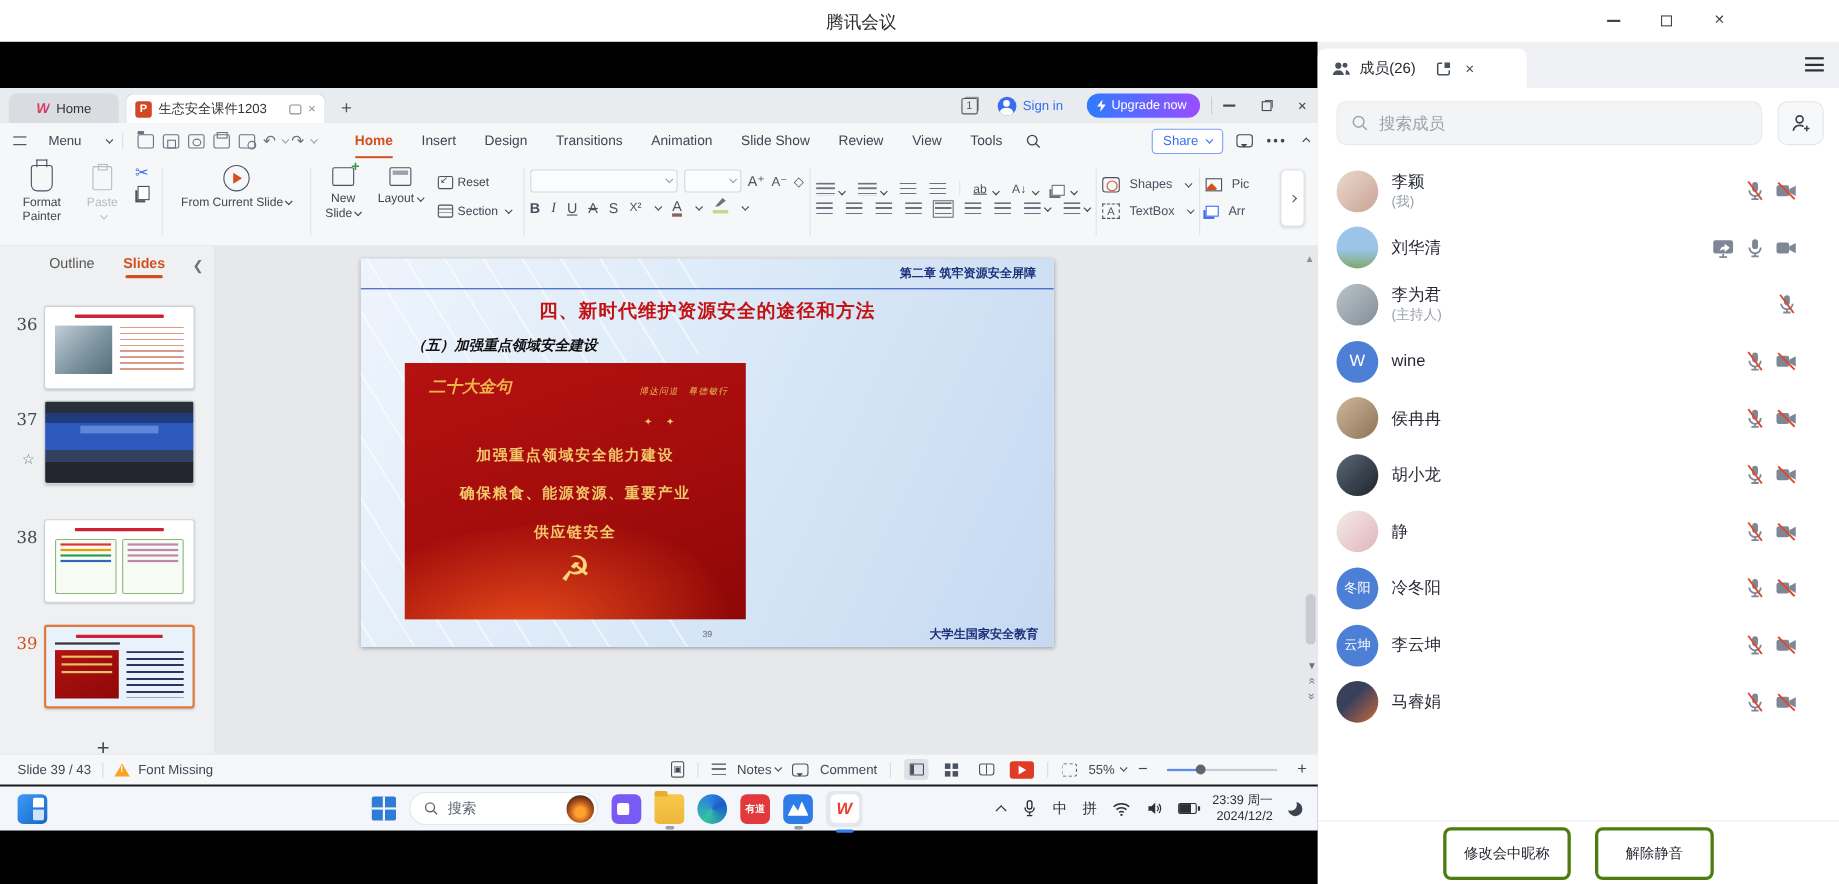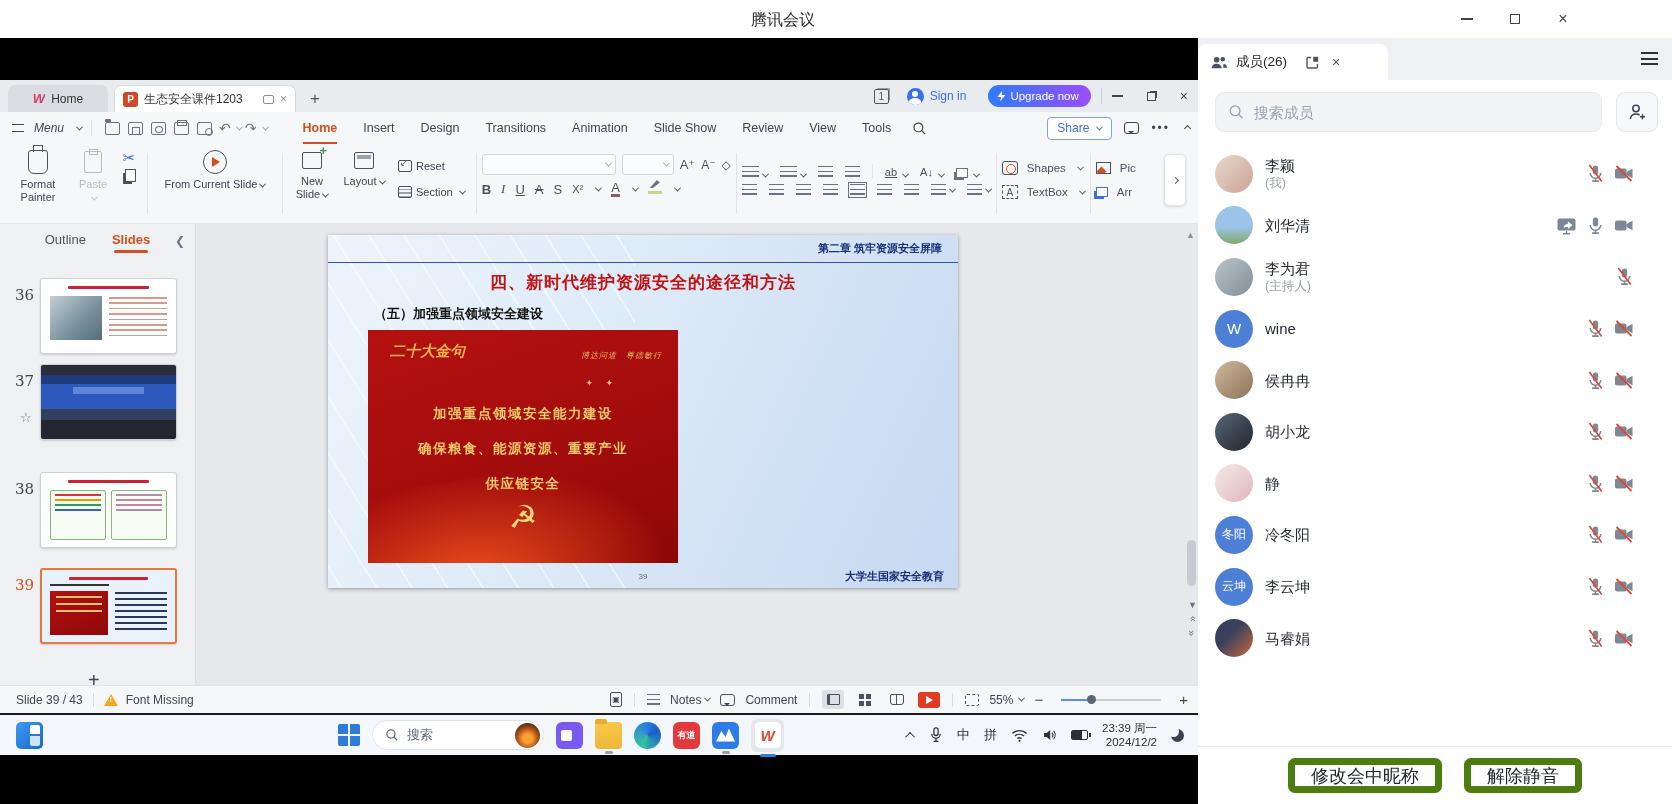--- a/index.html
+++ b/index.html
@@ -39,21 +39,21 @@
   .signin .av::after { content:""; position:absolute; left:2.5px; top:10.5px; width:12px; height:8px; border-radius:50%; background:#fff; }
   .upgrade { margin-left:22px; height:22px; padding:0 12px 0 9px; border-radius:11px; background:linear-gradient(90deg,#2f7bff,#9a4dff); color:#fff; font-size:11.5px; display:flex; align-items:center; gap:5px; }
   .bolt { width:8px; height:11px; background:#fff; clip-path:polygon(62% 0,0 58%,44% 58%,34% 100%,100% 40%,52% 40%); }
   .tb-sep { width:1px; height:16px; background:#c9ced4; margin:0 10px; }
   .wps-ctrls { display:flex; align-items:center; gap:24px; margin-right:10px; color:#3f4752; }
   .wps-ctrls .bar { width:11px; height:1.5px; background:#3f4752; }
   .wps-ctrls .rest { width:9px; height:9px; border:1.3px solid #3f4752; box-shadow:2px -2px 0 -1px #3f4752; }
   .wps-ctrls .x { font-size:14px; }
 
   .menubar { position:absolute; left:0; top:32px; width:1198px; height:32px; background:#f6f7f9; display:flex; align-items:center; font-size:12px; color:#3f4752; }
-  .menu-btn { display:flex; align-items:center; gap:10px; margin-left:12px;font-style:italic; }
+  .menu-btn { display:flex; align-items:center; gap:20px; margin-left:12px; }
   .hamb-s { width:12px; height:8px; border-top:1.4px solid #3f4752; border-bottom:1.4px solid #3f4752; }
   .mb-sep { width:1px; height:16px; background:#dcdfe3; margin:0 9px; }
   .fico { width:15px; height:13px; border:1.3px solid #6b7280; border-radius:2px; margin:0 4px; position:relative; }
   .fico.folder::before { content:""; position:absolute; left:-1px; top:-4px; width:6px; height:3px; background:#6b7280; border-radius:1px 1px 0 0; }
   .fico.save::before { content:""; position:absolute; left:3px; top:4px; width:6px; height:6px; border:1px solid #6b7280; }
   .fico.link::before { content:""; position:absolute; left:3px; top:3px; width:6px; height:5px; border-radius:50%; border:1.2px solid #6b7280; }
   .fico.print::before { content:""; position:absolute; left:2px; top:-3px; width:8px; height:4px; border:1px solid #6b7280; }
   .fico.preview::before { content:""; position:absolute; right:-2px; bottom:-2px; width:6px; height:6px; border-radius:50%; border:1.2px solid #6b7280; }
   .undo-redo { font-size:14px; color:#6b7280; margin:0 3px; }
   .menu-items { display:flex; align-items:center; gap:0; margin-left:22px; }
@@ -137,21 +137,21 @@
   .t39-txt { position:absolute; right:8px; top:22px; width:52px; height:42px; background:repeating-linear-gradient(to bottom,#2a3560 0 1.8px,transparent 1.8px 6px); }
   .add-slide { position:absolute; left:88px; top:445px; font-size:20px; color:#3f4752; }
 
   
   .docarea { position:absolute; left:196px; top:144px; width:1002px; height:461px; background:#e6e8eb; }
   .canvas { position:absolute; left:132px; top:11px; width:630px; height:353px; background:linear-gradient(115deg,#eef4fc 0%,#dcea f8 45%,#c6d9f1 100%); background:linear-gradient(115deg,#eef4fc 0%,#dceaf8 45%,#c6d9f1 100%); box-shadow:0 1px 4px rgba(0,0,0,.35); overflow:hidden; }
   .canvas::before { content:""; position:absolute; left:-40px; top:-20px; width:55%; height:130%; background:repeating-linear-gradient(58deg,rgba(255,255,255,.5) 0 2px,transparent 2px 30px); transform:rotate(0deg); }
   .sl-chapter { position:absolute; right:16px; top:6px; font-size:11px; font-weight:bold; color:#1b2f7a; }
   .sl-rule { position:absolute; left:0; right:0; top:27px; height:1px; background:#2f55c4; }
   .sl-title { position:absolute; left:0; right:0; top:36px; text-align:center; font-size:17px; font-weight:bold; color:#c41111; letter-spacing:1px; }
-  .sl-sub { position:absolute; left:46px; top:70px; font-size:13px; font-weight:bold; color:#111; }
+  .sl-sub { position:absolute; left:46px; top:70px; font-size:13px; font-weight:bold; color:#111;font-style:italic; }
   .redbox { position:absolute; left:40px; top:95px; width:310px; height:233px; background:linear-gradient(160deg,#b51111 0%,#a30c0c 55%,#8e0707 100%); overflow:hidden; }
   .redbox::after { content:""; position:absolute; left:-20%; bottom:-30%; width:150%; height:70%; background:radial-gradient(60% 90% at 35% 60%,rgba(255,96,32,.8),rgba(200,30,10,0) 70%); transform:rotate(-8deg); }
   .rb-label { position:absolute; left:22px; top:12px; font-family:"DejaVu Serif","Liberation Serif",serif; font-style:italic; font-weight:bold; font-size:15px; color:#efb54a; }
   .rb-motto { position:absolute; right:16px; top:20px; font-family:"DejaVu Serif","Liberation Serif",serif; font-style:italic; font-size:8px; color:#e8b85a; letter-spacing:1px; }
   .rb-spark { position:absolute; right:60px; top:48px; color:#f3c96a; font-size:9px; letter-spacing:5px; }
   .rb-lines { position:absolute; left:0; right:0; top:66px; text-align:center; color:#f3c96a; font-size:13.5px; font-weight:bold; letter-spacing:1.5px; line-height:35px; z-index:2; }
   .rb-emblem { position:absolute; left:0; right:0; top:168px; text-align:center; font-size:32px; color:#f7d77a; z-index:2; font-family:"DejaVu Sans",sans-serif; }
   .sl-body { position:absolute; left:362px; top:120px; width:262px; font-size:13px; font-weight:bold; color:#16213e; line-height:23.5px; text-align:justify; text-indent:2em; letter-spacing:.4px; }
   .sl-pagenum { position:absolute; left:0; right:0; top:337px; text-align:center; font-size:8px; color:#667; }
   .sl-footer { position:absolute; right:14px; top:334px; font-size:11px; font-weight:bold; color:#1b2f7a; }
@@ -234,21 +234,21 @@
   .av5 { background:linear-gradient(135deg,#cab linear); background:linear-gradient(135deg,#cfb89b,#8d7358); }
   .av6 { background:linear-gradient(135deg,#5a6878,#1e242c); }
   .av7 { background:linear-gradient(135deg,#f4ece6,#e0b4bd); }
   .av8 { background:linear-gradient(135deg,#777,#1d1d1d); }
   .av11 { background:linear-gradient(135deg,#39405c 40%,#c96a3f); }
   .mtext { margin-left:12px; display:flex; flex-direction:column; justify-content:center; }
   .mname { font-size:15px; color:#262a33; line-height:19px; }
   .msub { font-size:12.5px; color:#9aa1ac; line-height:17px; }
   .micons { margin-left:auto; display:flex; align-items:center; gap:9px; }
   .panel-foot { position:absolute; left:0; top:708px; width:100%; height:58px; border-top:1px solid #ececee; display:flex; align-items:center; justify-content:center; gap:22px; }
-  .pf-btn { min-width:108px; height:35px; padding:0 16px; background:#fff; border:7px solid #4d7c0f; border-radius:7px; font-size:18px; color:#1f2329; display:flex; align-items:center; justify-content:center; }
+  .pf-btn { min-width:108px; height:48px; padding:0 16px; background:#fff; border:3px solid #4d7c0f; border-radius:7px; font-size:13px; color:#1f2329; display:flex; align-items:center; justify-content:center; }
 </style>
 </head>
 <body>
 
 <div id="app">
 
   <div class="titlebar">
     <div class="title">腾讯会议</div>
     <div class="win-ctrls">
       <div class="wc">

